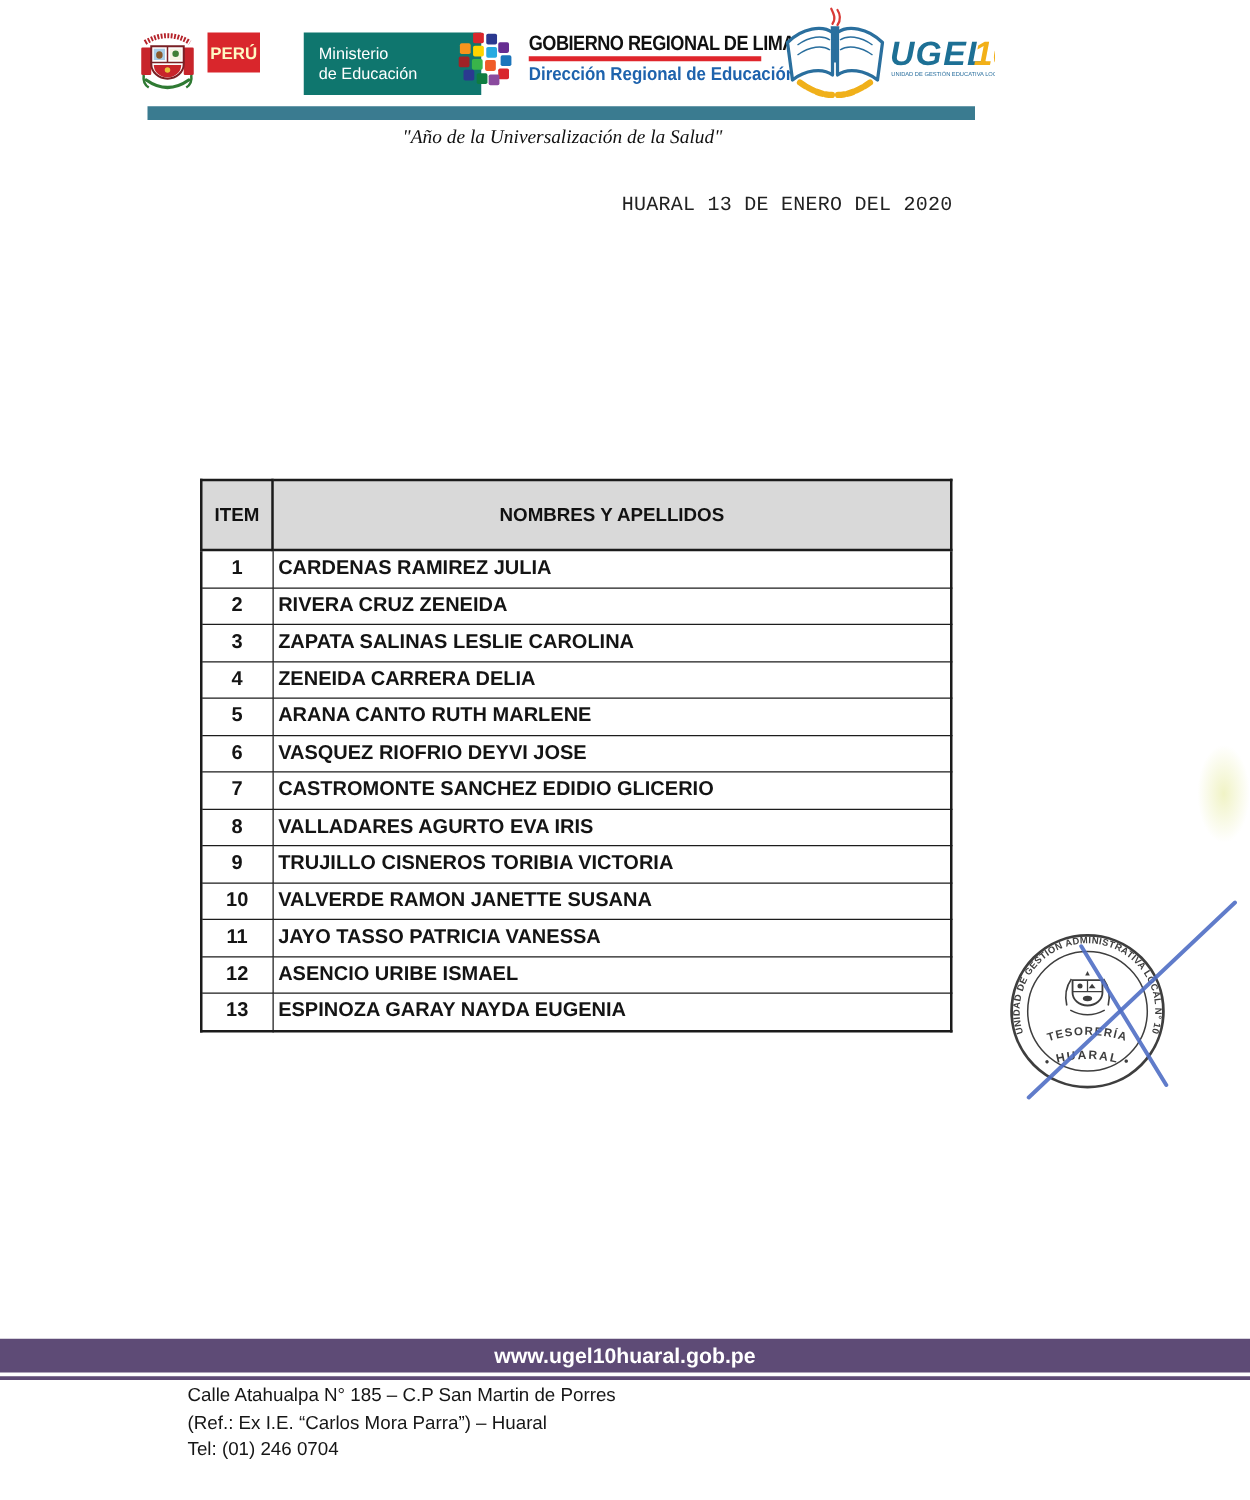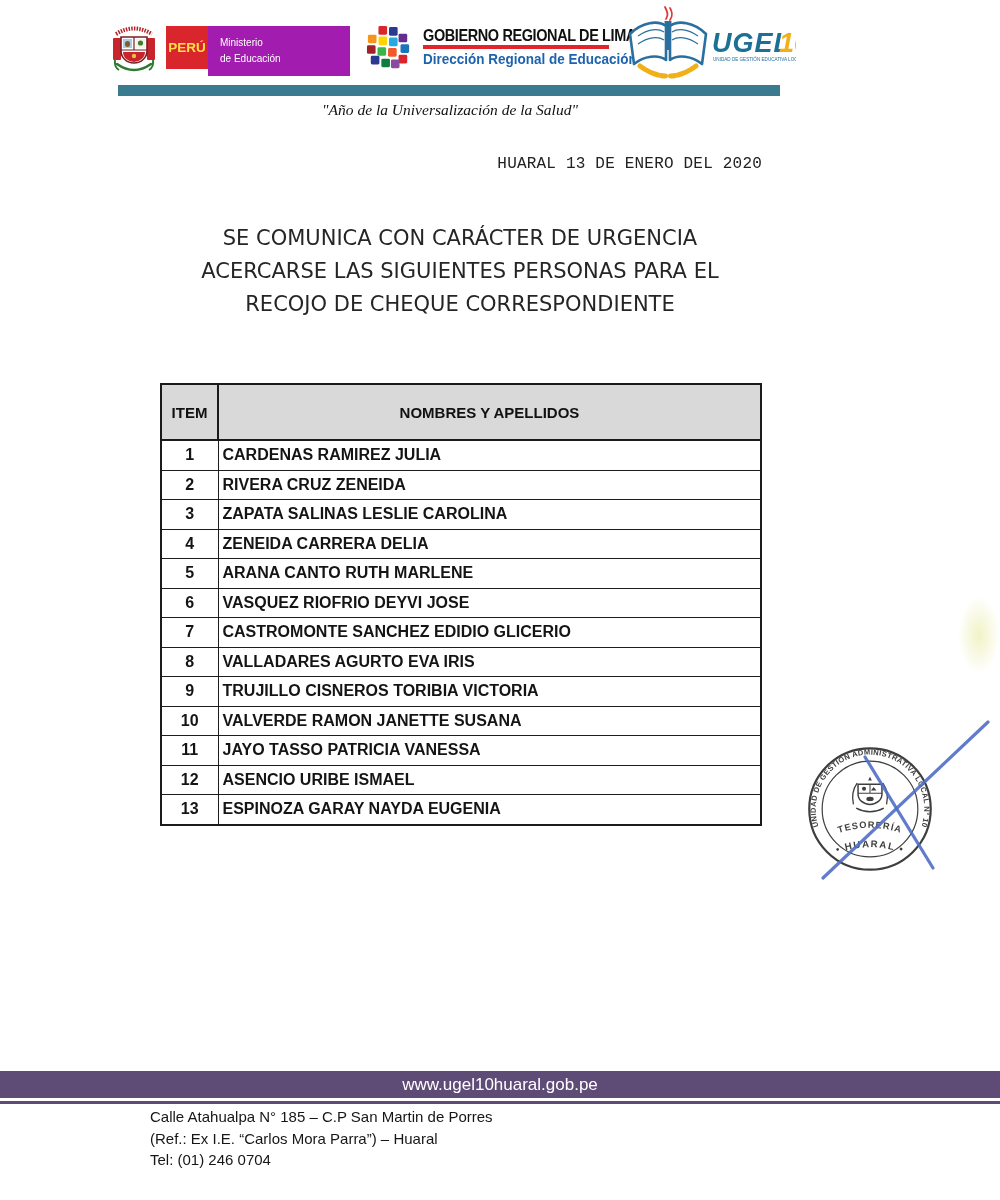--- a/index.html
+++ b/index.html
@@ -2,26 +2,26 @@
 <html><head>
 <meta charset="utf-8">
 <style>
   html,body{margin:0;padding:0;background:#fff;}
   .page{position:relative;width:1000px;height:1200px;background:#ffffff;overflow:hidden;
         font-family:"Liberation Sans",sans-serif;color:#1f1f1f;}
 
   
   .minedu{position:absolute;left:110px;top:20px;display:flex;align-items:flex-start;}
   .coat{width:48px;height:58px;margin-right:8px;}
-  .peru-box{margin-top:6px;width:42px;height:43px;background:#d9262c;color:#fde047;
+  .peru-box{margin-top:6px;width:42px;height:32px;background:#d9262c;color:#fef9c3;
             display:flex;align-items:center;justify-content:center;
             font-size:13.5px;font-weight:bold;}
-  .ministry-box{margin-top:6px;width:142px;height:50px;background:#a21caf;color:#fff;
-            font-size:10px;line-height:16.5px;display:flex;flex-direction:column;
-            justify-content:center;padding-left:12px;box-sizing:border-box;}
+  .ministry-box{margin-top:6px;width:142px;height:50px;background:#0f766e;color:#fff;
+            font-size:13px;line-height:16.5px;display:flex;flex-direction:column;
+            justify-content:center;padding-left:12px;box-sizing:border-box;margin-left:35px;}
 
   .grl{position:absolute;left:366px;top:26px;display:flex;align-items:flex-start;}
   .grl-text{margin-left:11px;}
   .grl-title{font-size:14.5px;font-weight:bold;letter-spacing:-0.4px;color:#101010;
              transform:scale(1,1.15);transform-origin:left top;white-space:nowrap;}
   .grl-underline{width:186px;height:3.5px;background:#e0262c;margin:3px 0 2px 0;}
   .grl-subtitle{font-size:13.5px;font-weight:bold;color:#1e63ad;white-space:nowrap;
              transform:scale(1,1.1);transform-origin:left top;}
 
   .ugel-logo{position:absolute;left:626px;top:4px;}
@@ -49,21 +49,21 @@
   td.col-name{padding-left:4px;}
 
   
   .stamp{position:absolute;left:801px;top:739px;width:138px;height:140px;opacity:0.92;}
   .pen-lines{position:absolute;left:780px;top:700px;width:220px;height:200px;}
   .smudge{position:absolute;left:958px;top:596px;width:42px;height:78px;
           background:radial-gradient(closest-side,rgba(228,233,150,0.55),rgba(228,233,150,0));}
 
   
   .footer-bar{position:absolute;left:0;top:1071px;width:1000px;height:27px;background:#5e4b76;
-          color:#fff;text-align:center;line-height:27px;font-size:17px;font-weight:normal;}
+          color:#fff;text-align:center;line-height:27px;font-size:17px;font-weight:bold;}
   .footer-rule{position:absolute;left:0;top:1101px;width:1000px;height:3px;background:#5e4b76;}
   .footer-address{position:absolute;left:150px;top:1106px;width:700px;
           font-size:15px;line-height:21.5px;color:#161616;}
 </style>
 </head>
 <body>
 
 <div class="page">
 
   <div class="minedu">
@@ -132,25 +132,20 @@
     <text x="153" y="48" font-family="Liberation Sans, sans-serif" font-size="27" font-weight="bold" font-style="italic" fill="#f2b018">10</text>
     <text x="87" y="57" font-family="Liberation Sans, sans-serif" font-size="4.6" fill="#2a6f9e">UNIDAD DE GESTIÓN EDUCATIVA LOCAL N° 10 - HUARAL</text>
   </svg>
 
   <div class="teal-bar"></div>
 
   <div class="motto">"Año de la Universalización de la Salud"</div>
 
   <div class="date-line">HUARAL 13 DE ENERO DEL 2020</div>
 
-  <div class="announcement">
-    <div>SE COMUNICA CON CARÁCTER DE URGENCIA</div>
-    <div>ACERCARSE LAS SIGUIENTES PERSONAS PARA EL</div>
-    <div>RECOJO DE CHEQUE CORRESPONDIENTE</div>
-  </div>
 
   <table class="names">
     <thead>
       <tr>
         <th class="col-item">ITEM</th>
         <th>NOMBRES Y APELLIDOS</th>
       </tr>
     </thead>
     <tbody>
         <tr>

